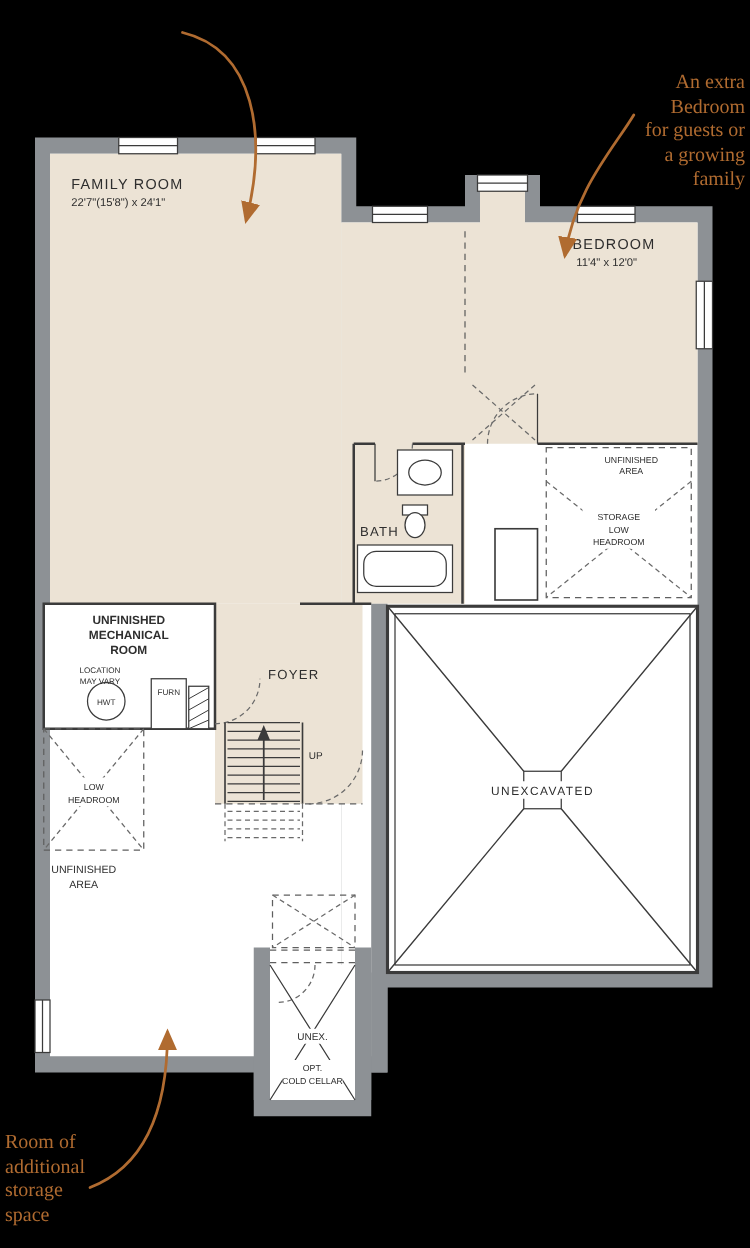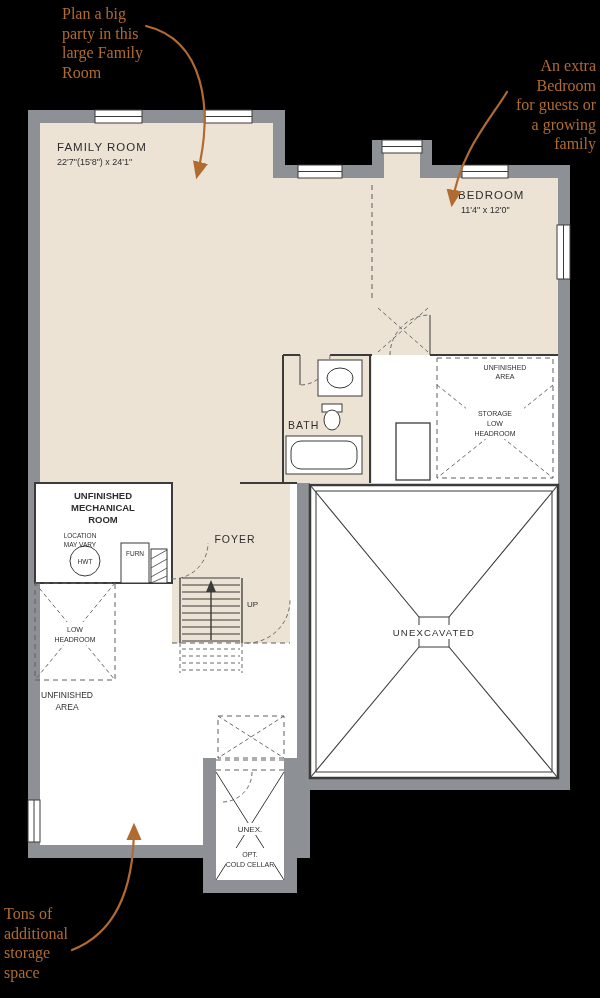--- a/index.html
+++ b/index.html
@@ -197,27 +197,23 @@
       <text class="t7 mid" x="250" y="867">COLD CELLAR</text>
     </g>
 
     <g>
       <path class="arrow" d="M146,26 C204,40 214,108 197,176" marker-end="url(#ah)"></path>
       <path class="arrow" d="M507,92 C490,120 460,152 452,204" marker-end="url(#ah)"></path>
       <path class="arrow" d="M72,950 C116,933 134,888 134,826" marker-end="url(#ah)"></path>
     </g>
   </svg>
 
-  <div class="note" style="left:62px;top:4px;">Plan a big
-party in this
-large Family
-Room</div>
   <div class="note note-tr" style="right:4px;top:36px;margin-top:20px;">An extra
 Bedroom
 for guests or
 a growing
 family</div>
-  <div class="note" style="left:4px;top:904px;">Tons of
+  <div class="note" style="left:4px;top:904px;">Room of
 additional
 storage
 space</div>
 
 </div>
 
 </body></html>

